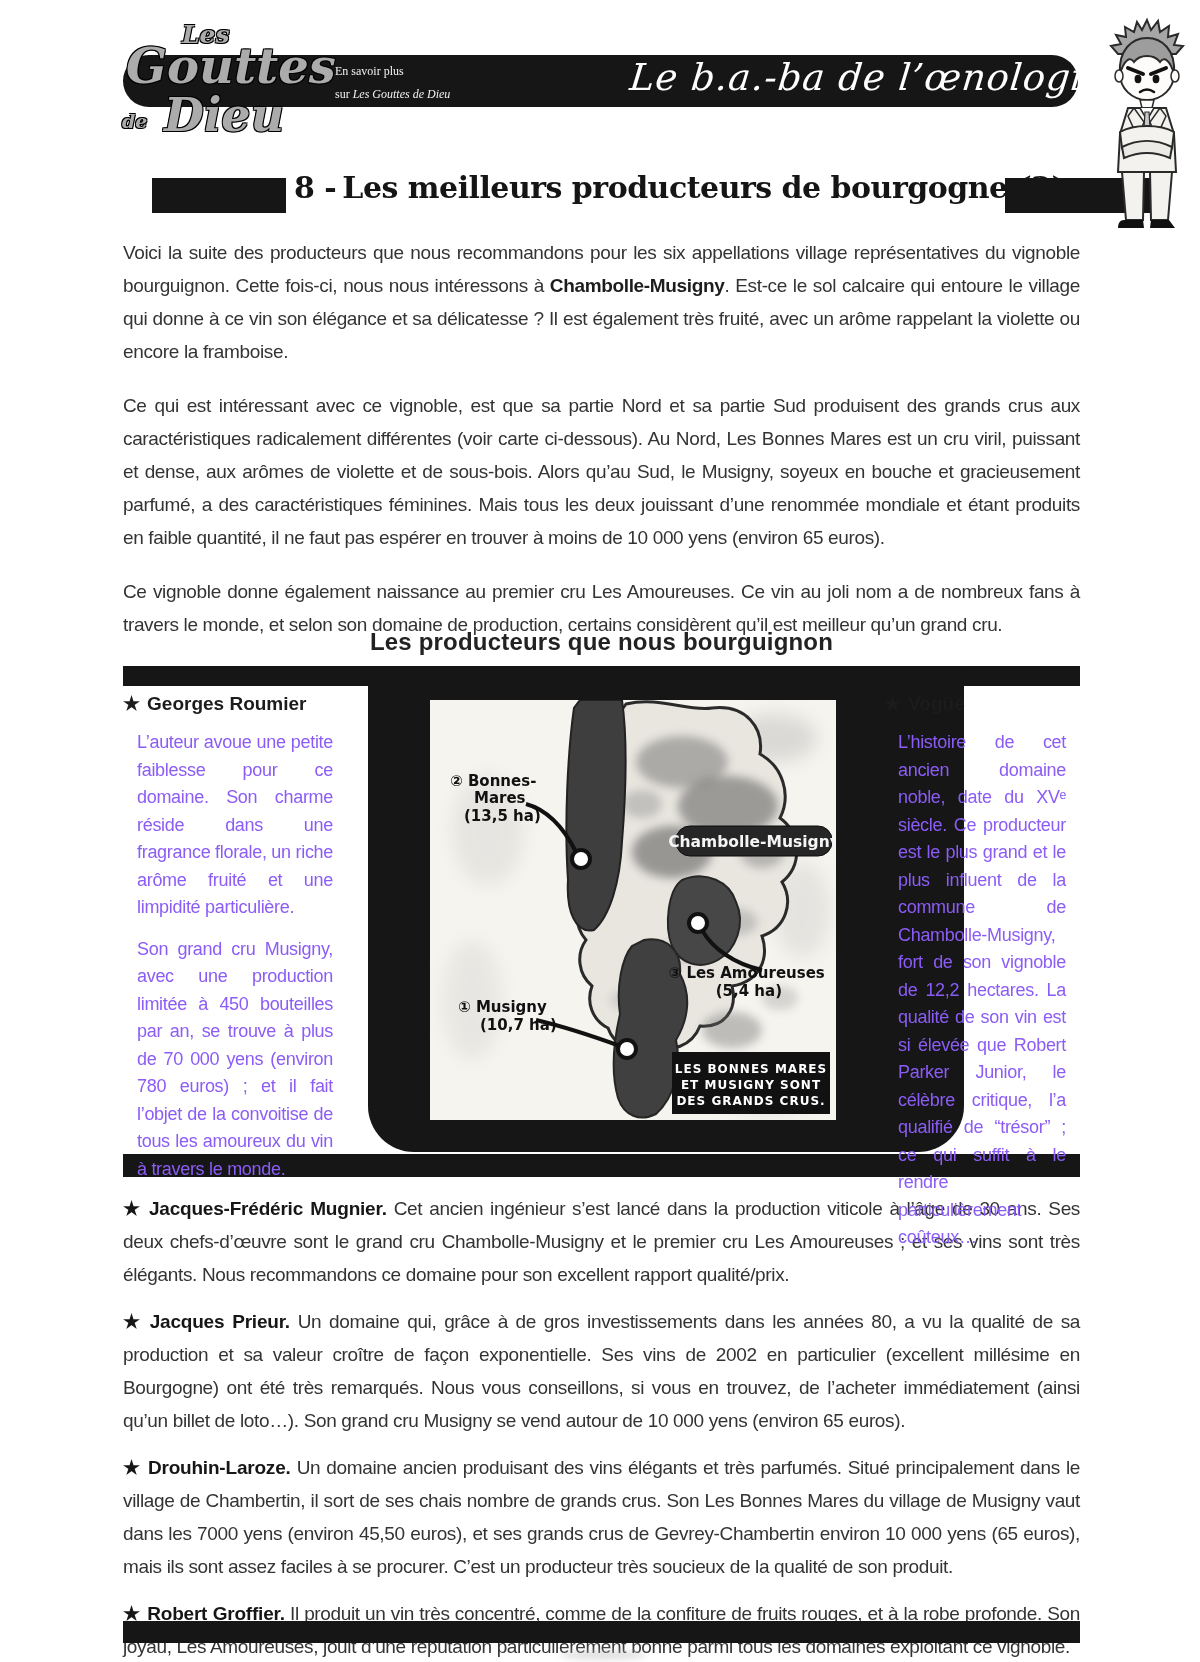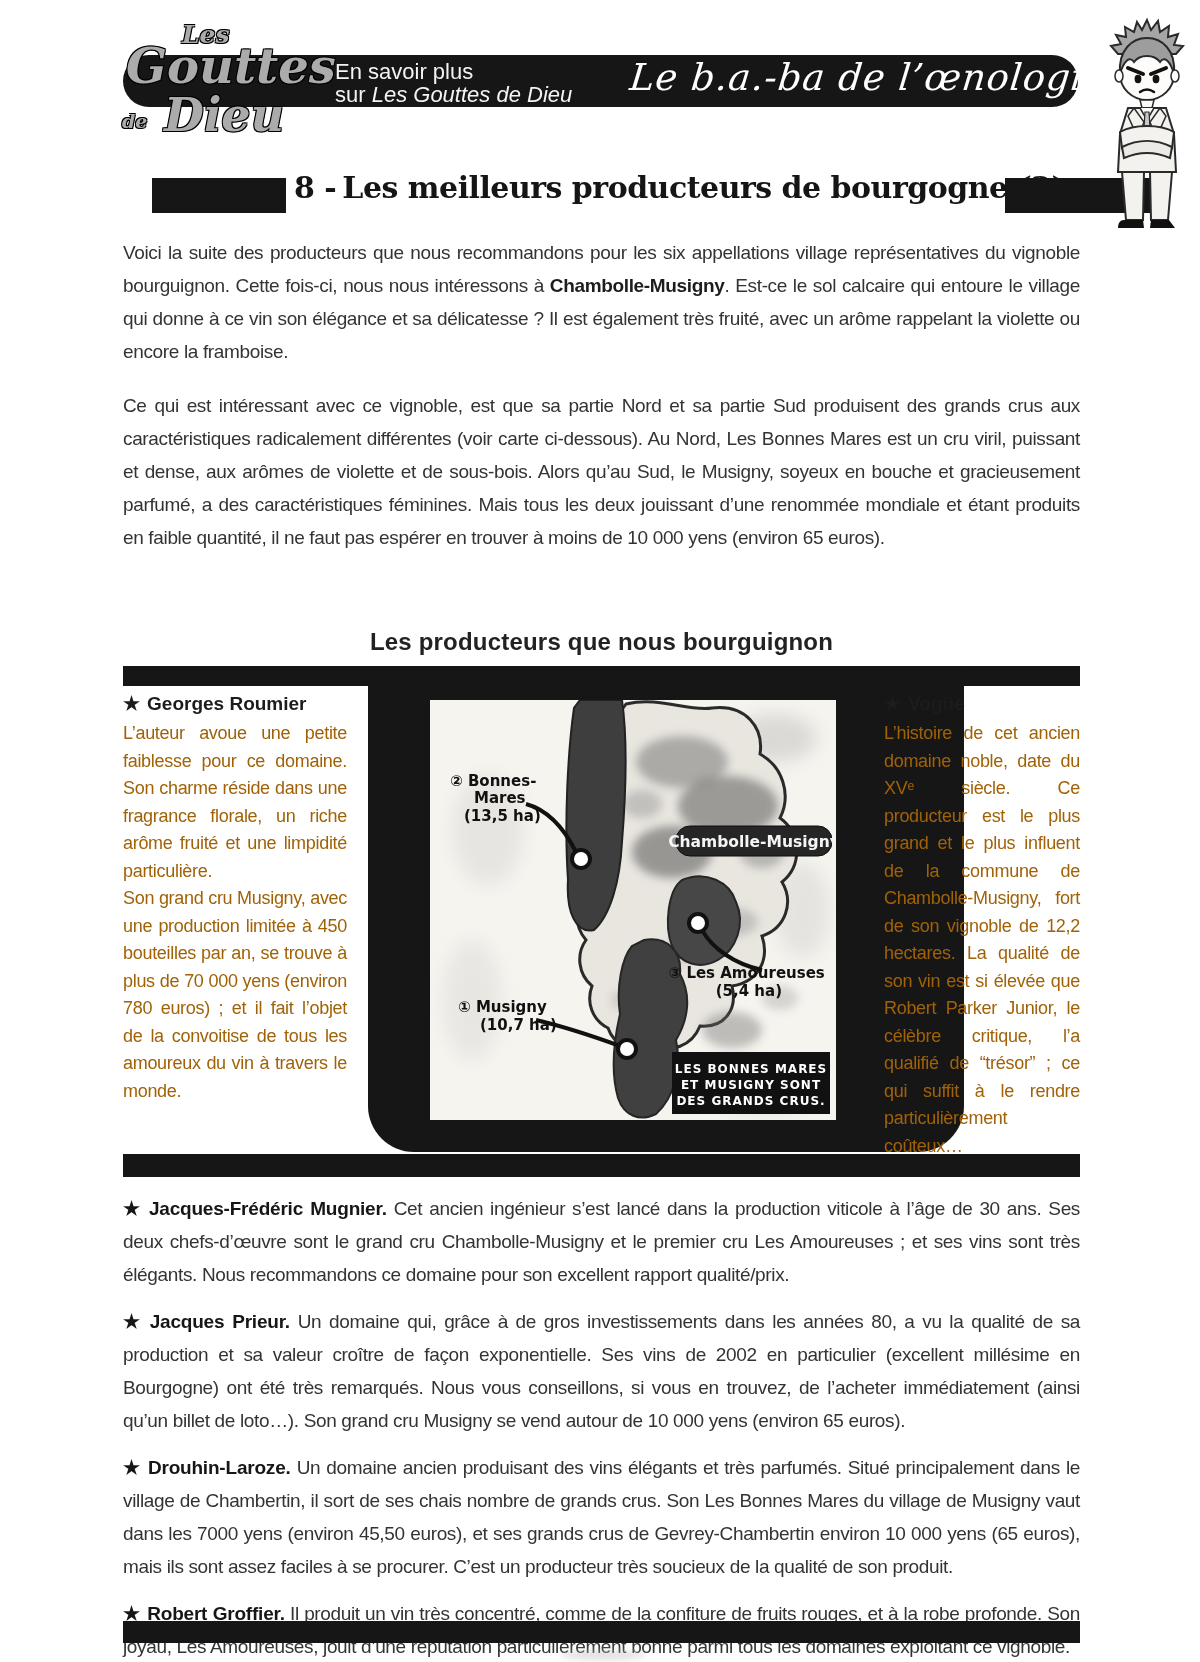--- a/index.html
+++ b/index.html
@@ -18,21 +18,21 @@
     color:#ababab;
     text-shadow:1px 1px 0 #000,-1px -1px 0 #000,1px -1px 0 #000,-1px 1px 0 #000;
   }
   .logo span{position:absolute;white-space:nowrap;line-height:1;}
   .logo-les{left:62px;top:2px;font-size:25px;}
   .logo-gouttes{left:6px;top:22px;font-size:48px;}
   .logo-de{left:2px;top:92px;font-size:19px;}
   .logo-dieu{left:44px;top:72px;font-size:46px;}
   .tagline{
     position:absolute;left:335px;top:60px;color:#f3f3f3;
-    font-family:Liberation Sans, sans-serif;font-size:22px;line-height:23px;white-space:nowrap;
+    font-family:Liberation Serif, serif;font-size:12px;line-height:23px;white-space:nowrap;
   }
   .tagline .it{font-style:italic;}
   .series-title{
     position:absolute;left:630px;top:56px;width:430px;text-align:center;
     color:#ffffff;font-family:"DejaVu Serif",serif;font-style:italic;
     font-size:37px;transform:skewX(-6deg);letter-spacing:1px;white-space:nowrap;
   }
   
   .mascot{position:absolute;left:1094px;top:16px;width:106px;height:222px;z-index:6;}
   
@@ -73,21 +73,21 @@
   .map-inner svg{display:block;}
   
   .col{position:absolute;top:692px;z-index:3;}
   .col-left{left:123px;width:224px;}
   .col-right{left:884px;width:196px;}
   .col h4{
     margin:0 0 5px 0;font-size:19px;font-weight:bold;color:#1c1c1c;white-space:nowrap;
   }
   .col p{
     font-size:18px;line-height:27.5px;letter-spacing:-0.3px;
-    text-align:justify;color:#a16207;margin:0;
+    text-align:justify;color:#8b5cf6;margin:14px;
   }
   .star{margin-right:7px;}
   
   .producers{position:absolute;left:123px;top:1192px;width:957px;}
   .producers p{margin-bottom:14px;}
   .producers strong{color:#161616;letter-spacing:-0.2px;}
   
   .footer-smudge{
     position:absolute;left:560px;top:1650px;width:86px;height:10px;
     background:#bdbdbd;opacity:.45;border-radius:50%;filter:blur(3px);
@@ -156,20 +156,21 @@
 
   <div class="title-block left"></div>
   <div class="page-title">
     <span class="num">8 -</span><span>Les meilleurs producteurs de bourgogne (2)</span>
   </div>
   <div class="title-block right"></div>
 
   <div class="intro">
     <p class="bodytext"><span>Voici la suite des producteurs que nous recommandons pour les six appellations village représentatives du vignoble bourguignon. Cette fois-ci, nous nous intéressons à </span><strong>Chambolle-Musigny</strong><span>. Est-ce le sol calcaire qui entoure le village qui donne à ce vin son élégance et sa délicatesse ? Il est également très fruité, avec un arôme rappelant la violette ou encore la framboise.</span></p>
     <p class="bodytext">Ce qui est intéressant avec ce vignoble, est que sa partie Nord et sa partie Sud produisent des grands crus aux caractéristiques radicalement différentes (voir carte ci-dessous). Au Nord, Les Bonnes Mares est un cru viril, puissant et dense, aux arômes de violette et de sous-bois. Alors qu’au Sud, le Musigny, soyeux en bouche et gracieusement parfumé, a des caractéristiques féminines. Mais tous les deux jouissant d’une renommée mondiale et étant produits en faible quantité, il ne faut pas espérer en trouver à moins de 10 000 yens (environ 65 euros).</p>
+    <p class="bodytext">Ce vignoble donne également naissance au premier cru Les Amoureuses. Ce vin au joli nom a de nombreux fans à travers le monde, et selon son domaine de production, certains considèrent qu’il est meilleur qu’un grand cru.</p>
   </div>
 
   <div class="section-heading">Les producteurs que nous bourguignon</div>
   <div class="hbar top"></div>
 
   <div class="map-frame">
     <div class="map-inner">
       <svg viewBox="0 0 406 420" width="406" height="420">
         <defs>
           <filter id="b5" x="-50%" y="-50%" width="200%" height="200%">

